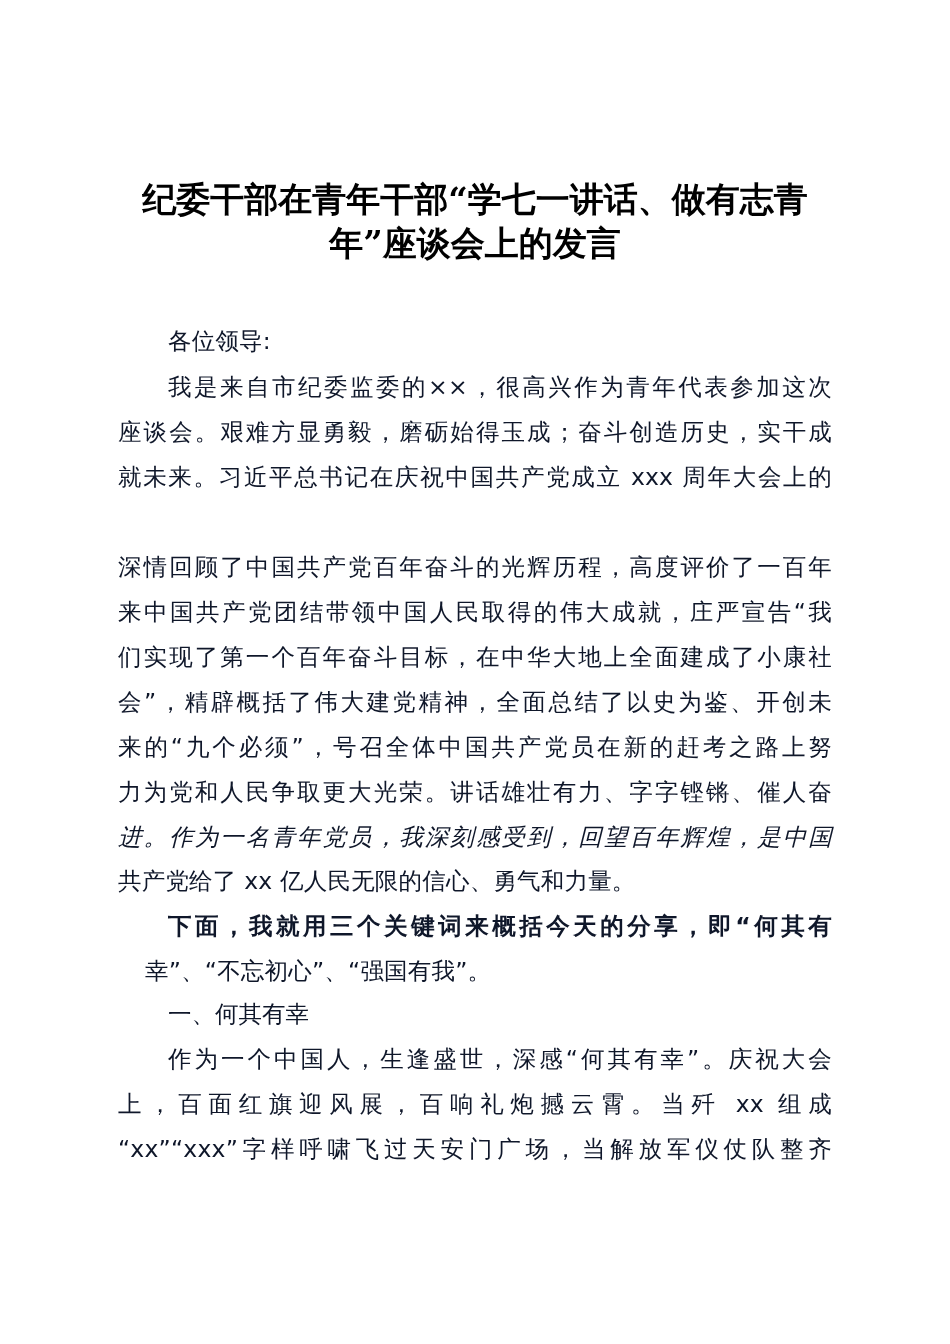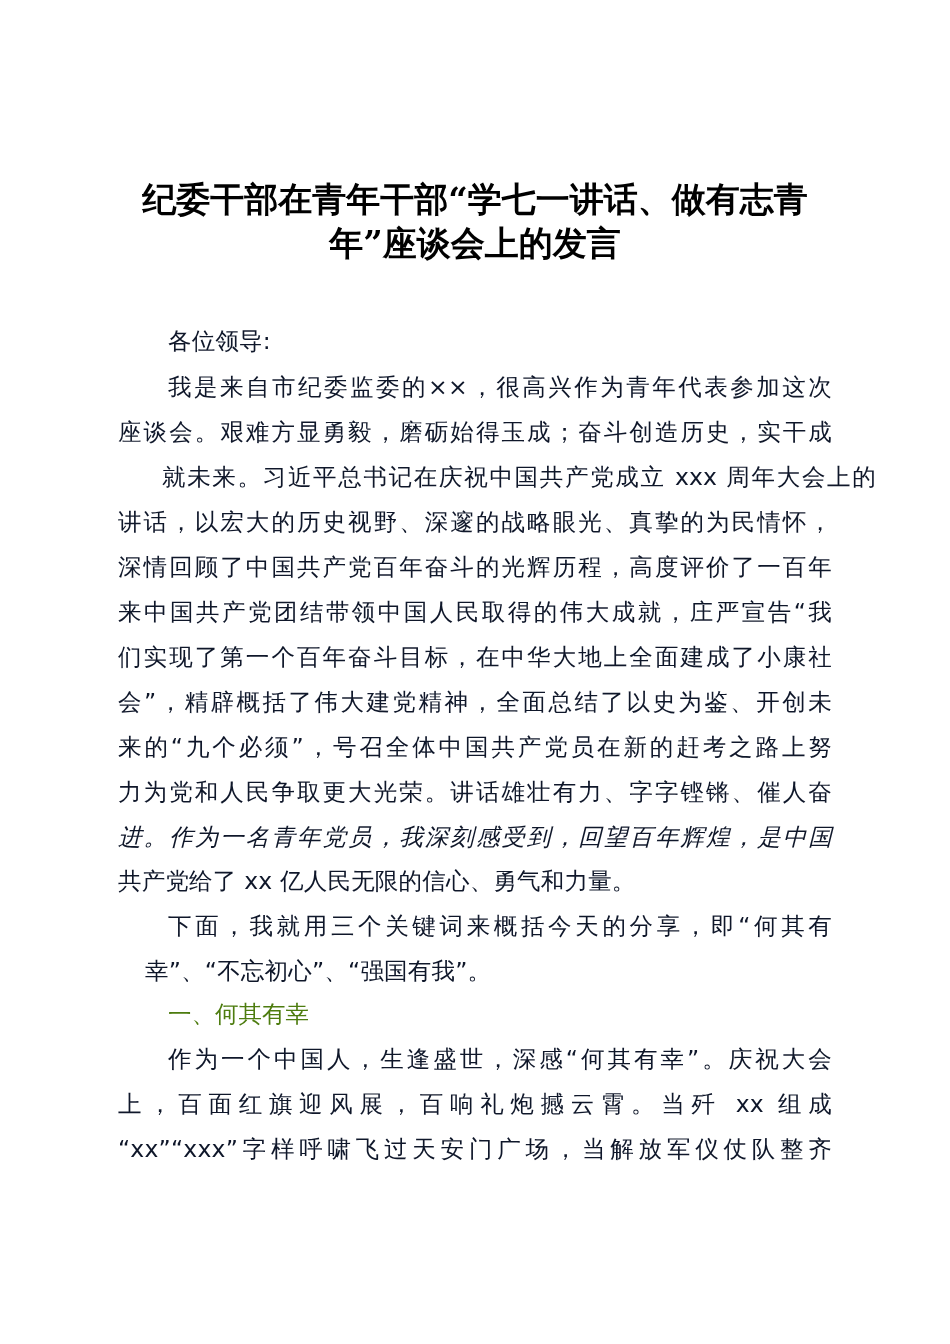--- a/index.html
+++ b/index.html
@@ -15,47 +15,46 @@
       font-family: "DejaVu Sans", "Liberation Sans", sans-serif;
       font-size: 23.5px; color: #0f172a; line-height: 32px;
       white-space: nowrap; text-align: justify; text-align-last: justify;
       letter-spacing: 0.2px;
     }
     .line.last { text-align-last: left; }
     .line.indent { left: 168px; width: 664px; }
     .heading {
       position: absolute; left: 168px;
       font-family: "DejaVu Sans", "Liberation Sans", sans-serif;
-      font-size: 23.5px; color: #4d7c0f; line-height: 32px; white-space: nowrap;
+      font-size: 23.5px; color: #0f172a; line-height: 32px; white-space: nowrap;
     }
   </style>
 </head>
 <body>
 
 <div class="page">
 
   <div class="title" style="top:168px;">纪委干部在青年干部“学七一讲话、做有志青</div>
   <div class="title" style="top:212px;text-align:center;">年”座谈会上的发言</div>
 
   <div class="line indent last" style="top:322px;">各位领导:</div>
 
   <div class="line indent" style="top:368px;">我是来自市纪委监委的××，很高兴作为青年代表参加这次</div>
   <div class="line" style="top:413px;">座谈会。艰难方显勇毅，磨砺始得玉成；奋斗创造历史，实干成</div>
-  <div class="line" style="top:458px;margin-left:44px;">就未来。习近平总书记在庆祝中国共产党成立 xxx 周年大会上的</div>
-  <div class="line" style="top:503px;">讲话，以宏大的历史视野、深邃的战略眼光、真挚的为民情怀，</div>
+  <div class="line" style="top:458px;">就未来。习近平总书记在庆祝中国共产党成立 xxx 周年大会上的</div>
   <div class="line" style="top:548px;">深情回顾了中国共产党百年奋斗的光辉历程，高度评价了一百年</div>
   <div class="line" style="top:593px;">来中国共产党团结带领中国人民取得的伟大成就，庄严宣告“我</div>
   <div class="line" style="top:638px;">们实现了第一个百年奋斗目标，在中华大地上全面建成了小康社</div>
   <div class="line" style="top:683px;">会”，精辟概括了伟大建党精神，全面总结了以史为鉴、开创未</div>
   <div class="line" style="top:728px;">来的“九个必须”，号召全体中国共产党员在新的赶考之路上努</div>
   <div class="line" style="top:773px;">力为党和人民争取更大光荣。讲话雄壮有力、字字铿锵、催人奋</div>
   <div class="line" style="top:818px;font-style:italic;">进。作为一名青年党员，我深刻感受到，回望百年辉煌，是中国</div>
   <div class="line last" style="top:862px;">共产党给了 xx 亿人民无限的信心、勇气和力量。</div>
 
-  <div class="line indent" style="top:907px;">下面，我就用三个关键词来概括今天的分享，即“何其有</div>
+  <div class="line indent" style="top:907px;font-weight:bold;">下面，我就用三个关键词来概括今天的分享，即“何其有</div>
   <div class="line last" style="top:952px;margin-left:27px;">幸”、“不忘初心”、“强国有我”。</div>
 
   <div class="heading" style="top:995px;">一、何其有幸</div>
 
   <div class="line indent" style="top:1040px;">作为一个中国人，生逢盛世，深感“何其有幸”。庆祝大会</div>
   <div class="line" style="top:1085px;">上，百面红旗迎风展，百响礼炮撼云霄。当歼 xx 组成</div>
   <div class="line" style="top:1130px;">“xx”“xxx”字样呼啸飞过天安门广场，当解放军仪仗队整齐</div>
 
 </div>
 

